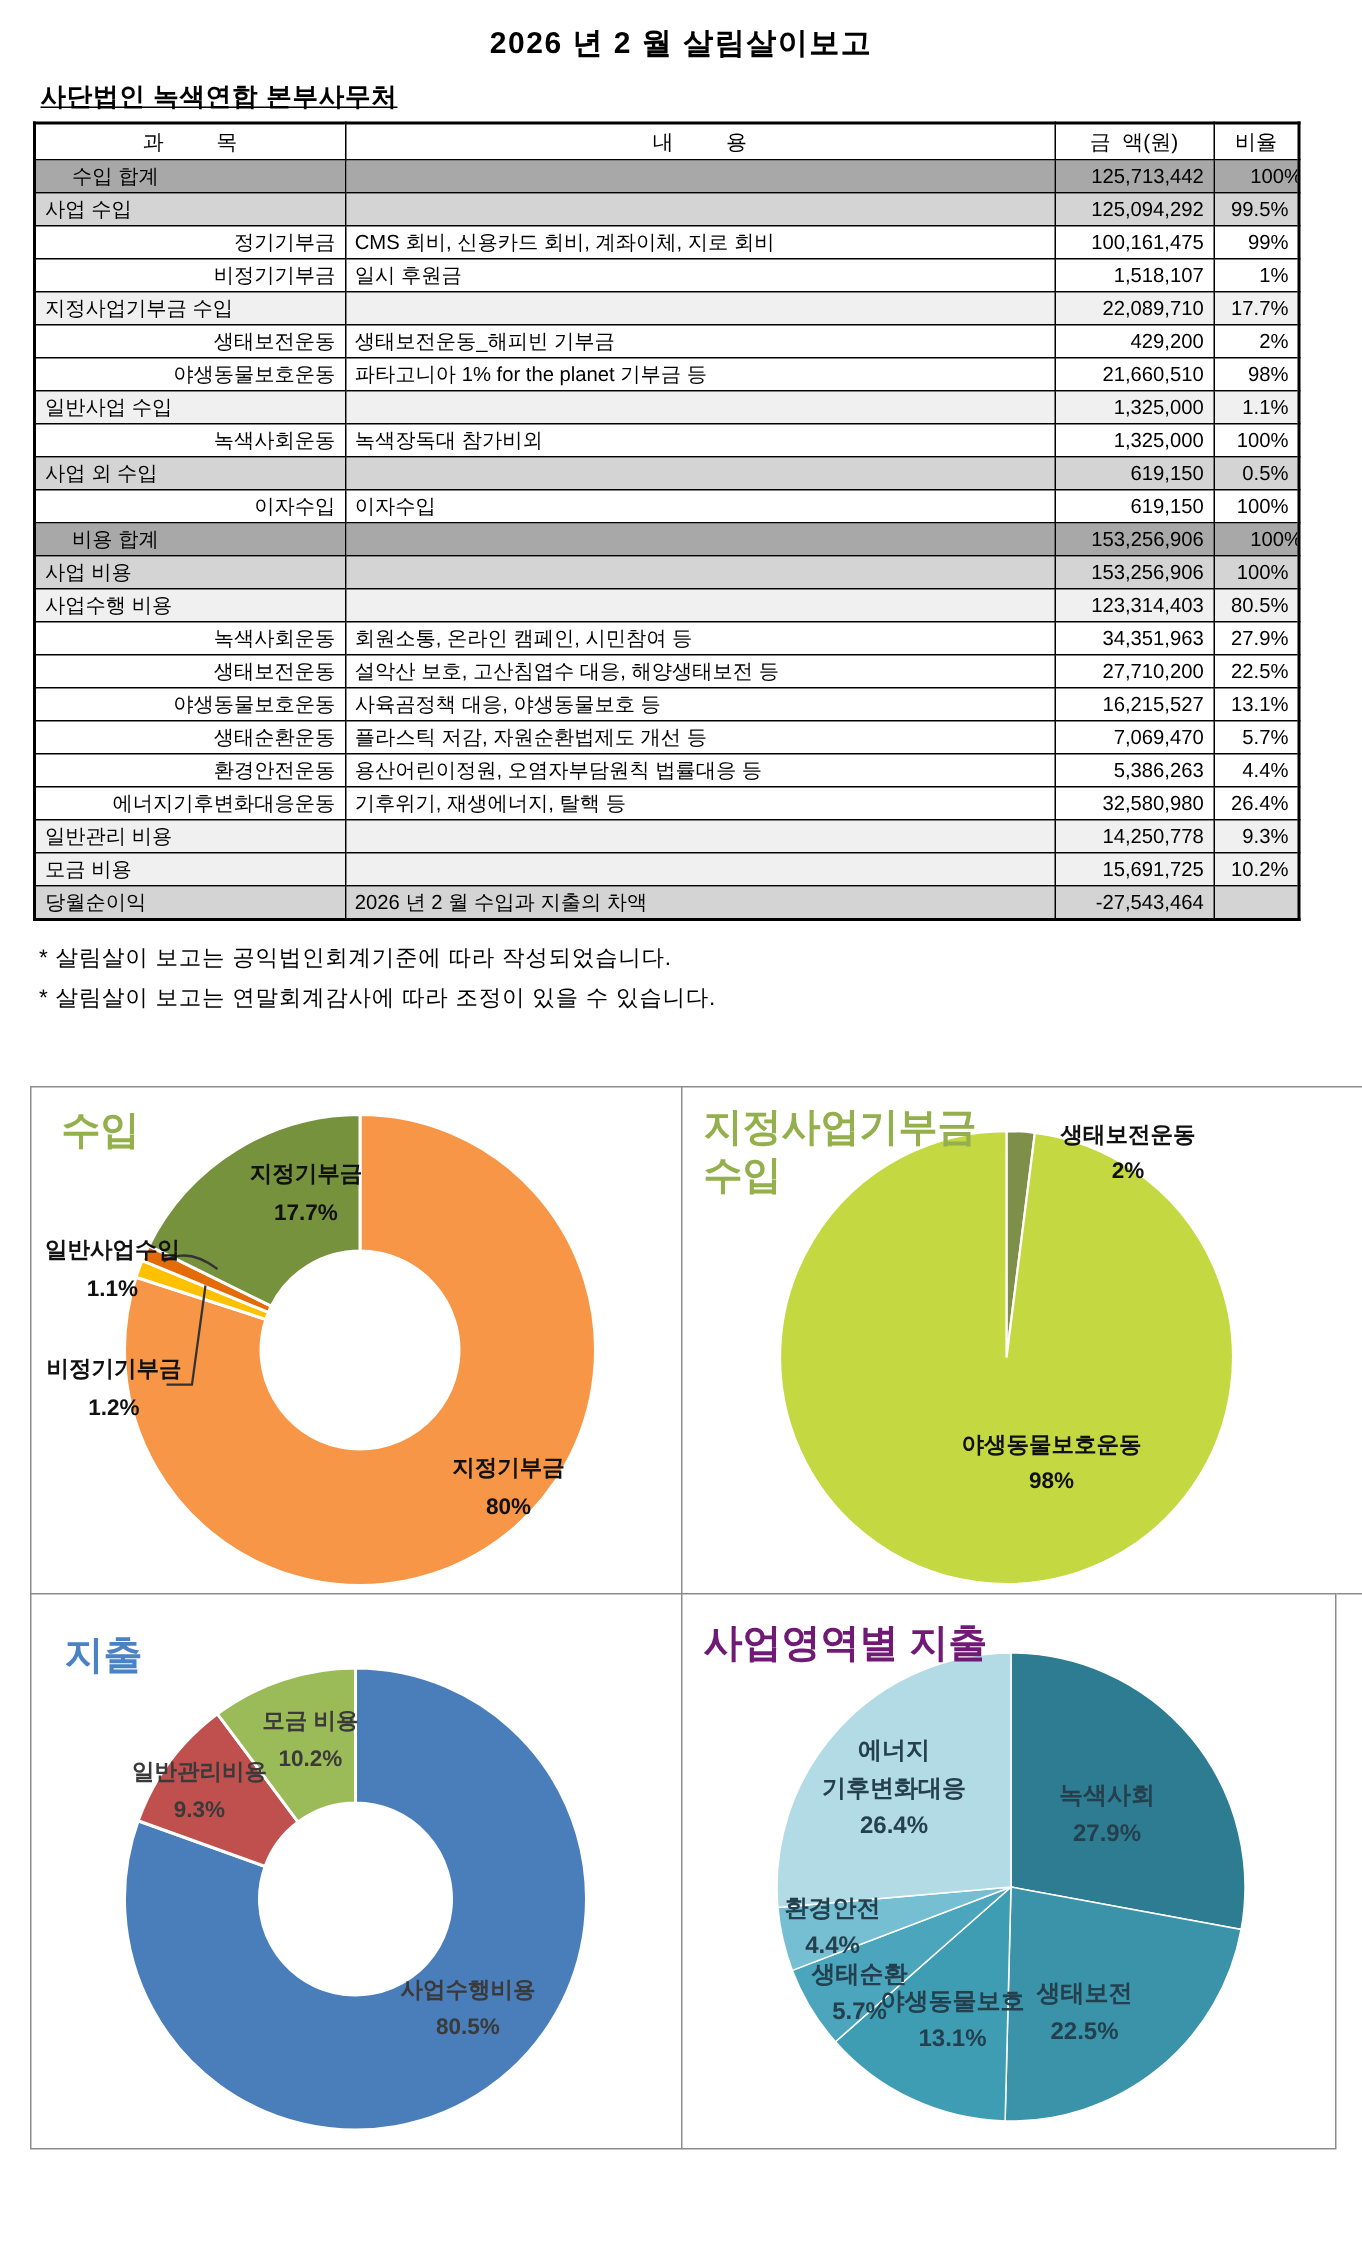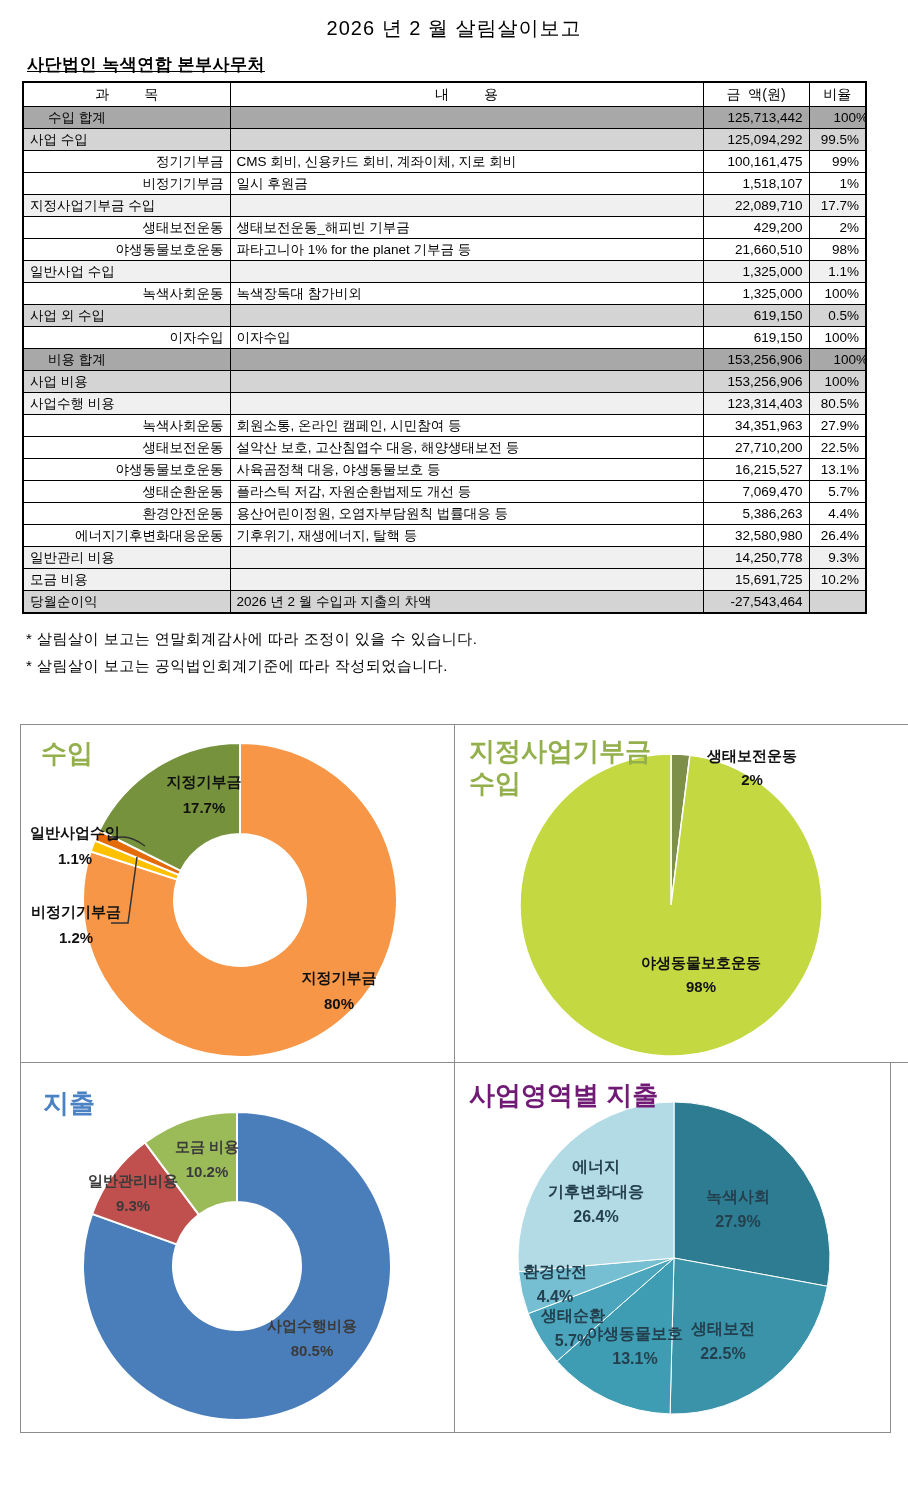--- a/index.html
+++ b/index.html
@@ -2,21 +2,21 @@
 <html><head>
 <meta charset="utf-8">
 <style>
   html,body{margin:0;padding:0;}
   body{
     width:908px;height:1500px;background:#ffffff;color:#000;
     font-family:"Liberation Sans","DejaVu Sans",sans-serif;
     position:relative;overflow:hidden;
   }
   .doc-title{
-    text-align:center;font-size:20px;font-weight:normal;
+    text-align:center;font-size:20px;font-weight:bold;
     padding-top:15px;letter-spacing:1px;
   }
   .subtitle{
     margin:11px 0 5px 27px;font-size:17px;font-weight:bold;
     text-decoration:underline;letter-spacing:0.5px;
   }
   table.report{
     border-collapse:collapse;margin-left:22px;width:843px;
     table-layout:fixed;border:2px solid #000;font-size:13.5px;
   }
@@ -209,22 +209,22 @@
       <tr class="h2">
         <td class="cat">당월순이익</td>
         <td class="desc">2026 년 2 월 수입과 지출의 차액</td>
         <td class="amount">-27,543,464</td>
         <td class="pct"></td>
       </tr>
     </tbody>
 </table>
 
 <div class="footnotes">
+  <div>* 살림살이 보고는 공익법인회계기준에 따라 작성되었습니다.</div>
   <div>* 살림살이 보고는 연말회계감사에 따라 조정이 있을 수 있습니다.</div>
-  <div>* 살림살이 보고는 공익법인회계기준에 따라 작성되었습니다.</div>
 </div>
 
 <div class="charts">
   <div class="chart-box box0">
     <div class="chart-title t0" style="color: rgb(148, 176, 76);">수입</div>
     <svg class="chart-svg" id="chart-0" width="435" height="339" viewBox="0 0 435 339">
         <path d="M219.00,18.00 A157,157 0 1 1 69.68,126.48 L156.23,154.60 A66,66 0 1 0 219.00,109.00 Z" fill="#F79646" stroke="#ffffff" stroke-width="2"></path>
         <path d="M69.68,126.48 A157,157 0 0 1 73.76,115.37 L157.94,149.93 A66,66 0 0 0 156.23,154.60 Z" fill="#FFC000" stroke="#ffffff" stroke-width="2"></path>
         <path d="M73.76,115.37 A157,157 0 0 1 78.23,105.49 L159.82,145.78 A66,66 0 0 0 157.94,149.93 Z" fill="#E36C09" stroke="#ffffff" stroke-width="2"></path>
         <path d="M78.23,105.49 A157,157 0 0 1 219.00,18.00 L219.00,109.00 A66,66 0 0 0 159.82,145.78 Z" fill="#76923C" stroke="#ffffff" stroke-width="2"></path>

